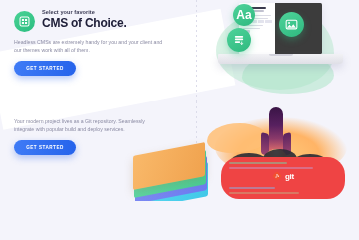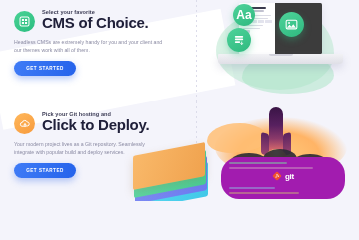--- a/index.html
+++ b/index.html
@@ -49,21 +49,21 @@
   }
   .badge.green{background:linear-gradient(145deg,#4ad295,#2bbd80);}
   .badge.orange{background:linear-gradient(145deg,#ffb85c,#f79a3c);}
   .badge svg{display:block;}
 
   .eyebrow{
     font-size:5.6px;font-weight:bold;color:#3d3d56;
     letter-spacing:.05px;line-height:7px;margin:0 0 1px 0;
   }
   .title{
-    font-size:15px;font-weight:bold;color:#20203a;
+    font-size:12px;font-weight:bold;color:#20203a;
     line-height:12px;margin:0;letter-spacing:-.25px;
   }
   .body-copy{
     margin:6px 0 0 0;font-size:5.2px;line-height:8px;
     color:#8b8ba3;width:152px;
   }
   .cta{
     margin-top:7px;display:inline-flex;align-items:center;justify-content:center;
     width:62px;height:15px;border-radius:9px;
     background:linear-gradient(100deg,#3f7bf6,#2563eb);
@@ -160,21 +160,21 @@
   .flame{
     position:absolute;left:60px;top:48px;width:22px;height:18px;
     background:radial-gradient(ellipse at 50% 20%,#ffe9a8,#ff9d4d 55%,rgba(255,120,60,0) 80%);
     border-radius:50%;
   }
   .smoke{
     position:absolute;border-radius:50%;background:#2a2a34;opacity:.9;
   }
   .code-panel{
     position:absolute;left:16px;top:56px;width:124px;height:42px;
-    background:#a21caf;border-radius:18px;overflow:hidden;
+    background:#ef4444;border-radius:18px;overflow:hidden;
   }
   .code-line{position:absolute;height:2px;border-radius:1px;opacity:.55;}
   .logos{
     position:absolute;left:0;right:0;top:14px;
     display:flex;align-items:center;justify-content:center;gap:14px;
   }
   .logo{display:flex;align-items:center;gap:3px;}
   .logo-txt{color:#fff;font-size:8px;font-weight:bold;letter-spacing:-.2px;}
   .logo-mark{width:10px;height:10px;display:block;}
 </style>
@@ -257,32 +257,20 @@
       </div>
     </div>
   </div>
 
   <div class="section" id="sec-git">
     <div class="bg-lav"></div>
     <div class="wedge2"></div>
     <div class="guide"></div>
 
     <div class="copy" id="copy-git">
-      <div class="head-row">
-        <div class="badge orange">
-          <svg width="12" height="12" viewBox="0 0 18 18" aria-hidden="true">
-            <path d="M4.6 12.4a2.9 2.9 0 0 1 .35-5.78 3.9 3.9 0 0 1 7.4-.6 2.95 2.95 0 0 1 .6 5.85z" fill="none" stroke="#fff" stroke-width="1.5" stroke-linejoin="round"></path>
-            <path d="M9 8.4v4.6M7.3 10.4 9 8.6l1.7 1.8" fill="none" stroke="#fff" stroke-width="1.4" stroke-linecap="round" stroke-linejoin="round"></path>
-          </svg>
-        </div>
-        <div>
-          <p class="eyebrow">Pick your Git hosting and</p>
-          <h2 class="title">Click to Deploy.</h2>
-        </div>
-      </div>
       <p class="body-copy">Your modern project lives as a Git repository. Seamlessly integrate with popular build and deploy services.</p>
       <button class="cta">GET STARTED</button>
     </div>
 
     <div class="art" id="art-layers" style="top:42px">
       <div class="layer l1"></div>
       <div class="layer l2"></div>
       <div class="layer l3"></div>
       <div class="layer l4"></div>
     </div>

